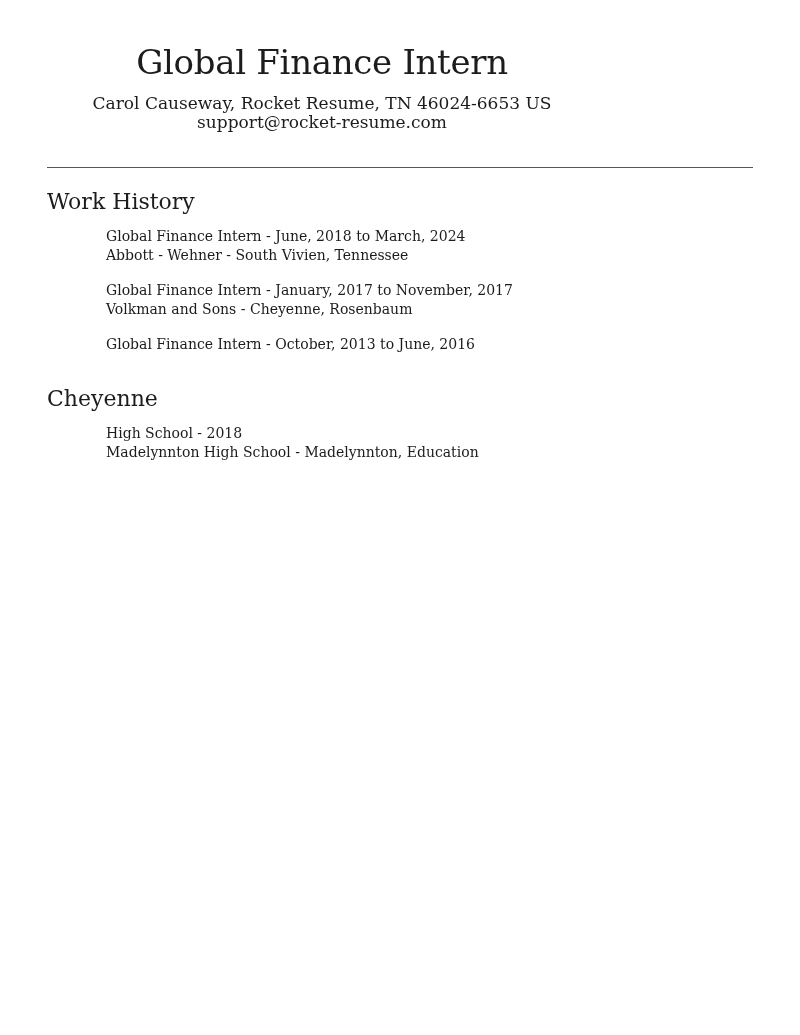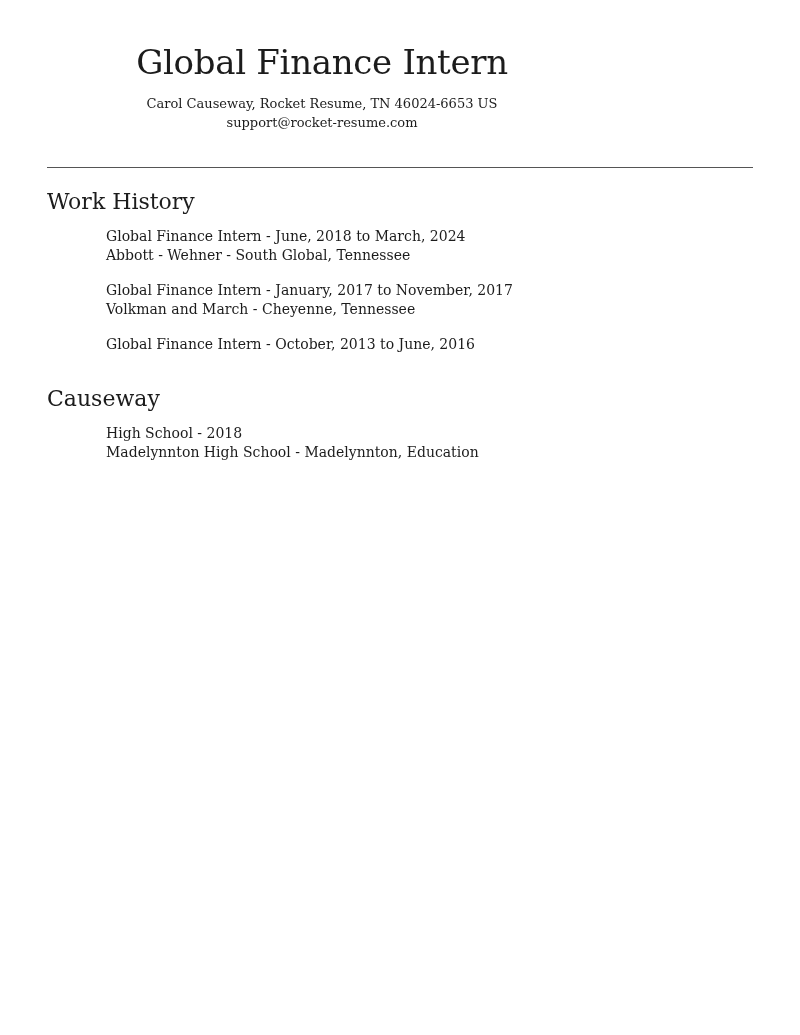--- a/index.html
+++ b/index.html
@@ -3,21 +3,21 @@
 <meta charset="utf-8">
 <style>
   html, body { margin: 0; padding: 0; background: #ffffff; }
   body {
     width: 800px; height: 1035px; position: relative; overflow: hidden;
     font-family: "DejaVu Serif", "Liberation Serif", serif;
     color: #1c1c1c;
   }
   .header { position: absolute; top: 40px; left: 0; width: 644px; text-align: center; }
   .name { font-size: 34px; line-height: 44px; margin: 0; font-weight: normal; letter-spacing: -0.3px; }
-  .contact { font-size: 13px; line-height: 19px; margin-top: 10px; }
+  .contact { font-size: 17px; line-height: 19px; margin-top: 10px; }
   .contact div { white-space: nowrap; }
   .rule { position: absolute; top: 167px; left: 47px; width: 706px; height: 0; border-top: 1.5px solid #555; }
   .section-title { position: absolute; left: 47px; font-size: 22px; line-height: 30px; margin: 0; font-weight: normal; }
   .entry { position: absolute; left: 106px; font-size: 14px; line-height: 19px; }
   .entry div { white-space: nowrap; }
 </style>
 </head>
 <body>
 
 <div class="header">
@@ -27,28 +27,28 @@
     <div>support@rocket-resume.com</div>
   </div>
 </div>
 
 <div class="rule"></div>
 
 <h2 class="section-title" style="top:187px">Work History</h2>
 
 <div class="entry" style="top:227px">
   <div>Global Finance Intern - June, 2018 to March, 2024</div>
-  <div>Abbott - Wehner - South Global, Tennessee</div>
+  <div>Abbott - Wehner - South Vivien, Tennessee</div>
 </div>
 <div class="entry" style="top:281px">
   <div>Global Finance Intern - January, 2017 to November, 2017</div>
-  <div>Volkman and March - Cheyenne, Tennessee</div>
+  <div>Volkman and Sons - Cheyenne, Rosenbaum</div>
 </div>
 <div class="entry" style="top:335px">
   <div>Global Finance Intern - October, 2013 to June, 2016</div>
 </div>
 
-<h2 class="section-title" style="top:384px">Causeway</h2>
+<h2 class="section-title" style="top:384px">Cheyenne</h2>
 
 <div class="entry" style="top:424px">
   <div>High School - 2018</div>
   <div>Madelynnton High School - Madelynnton, Education</div>
 </div>
 
 </body></html>

